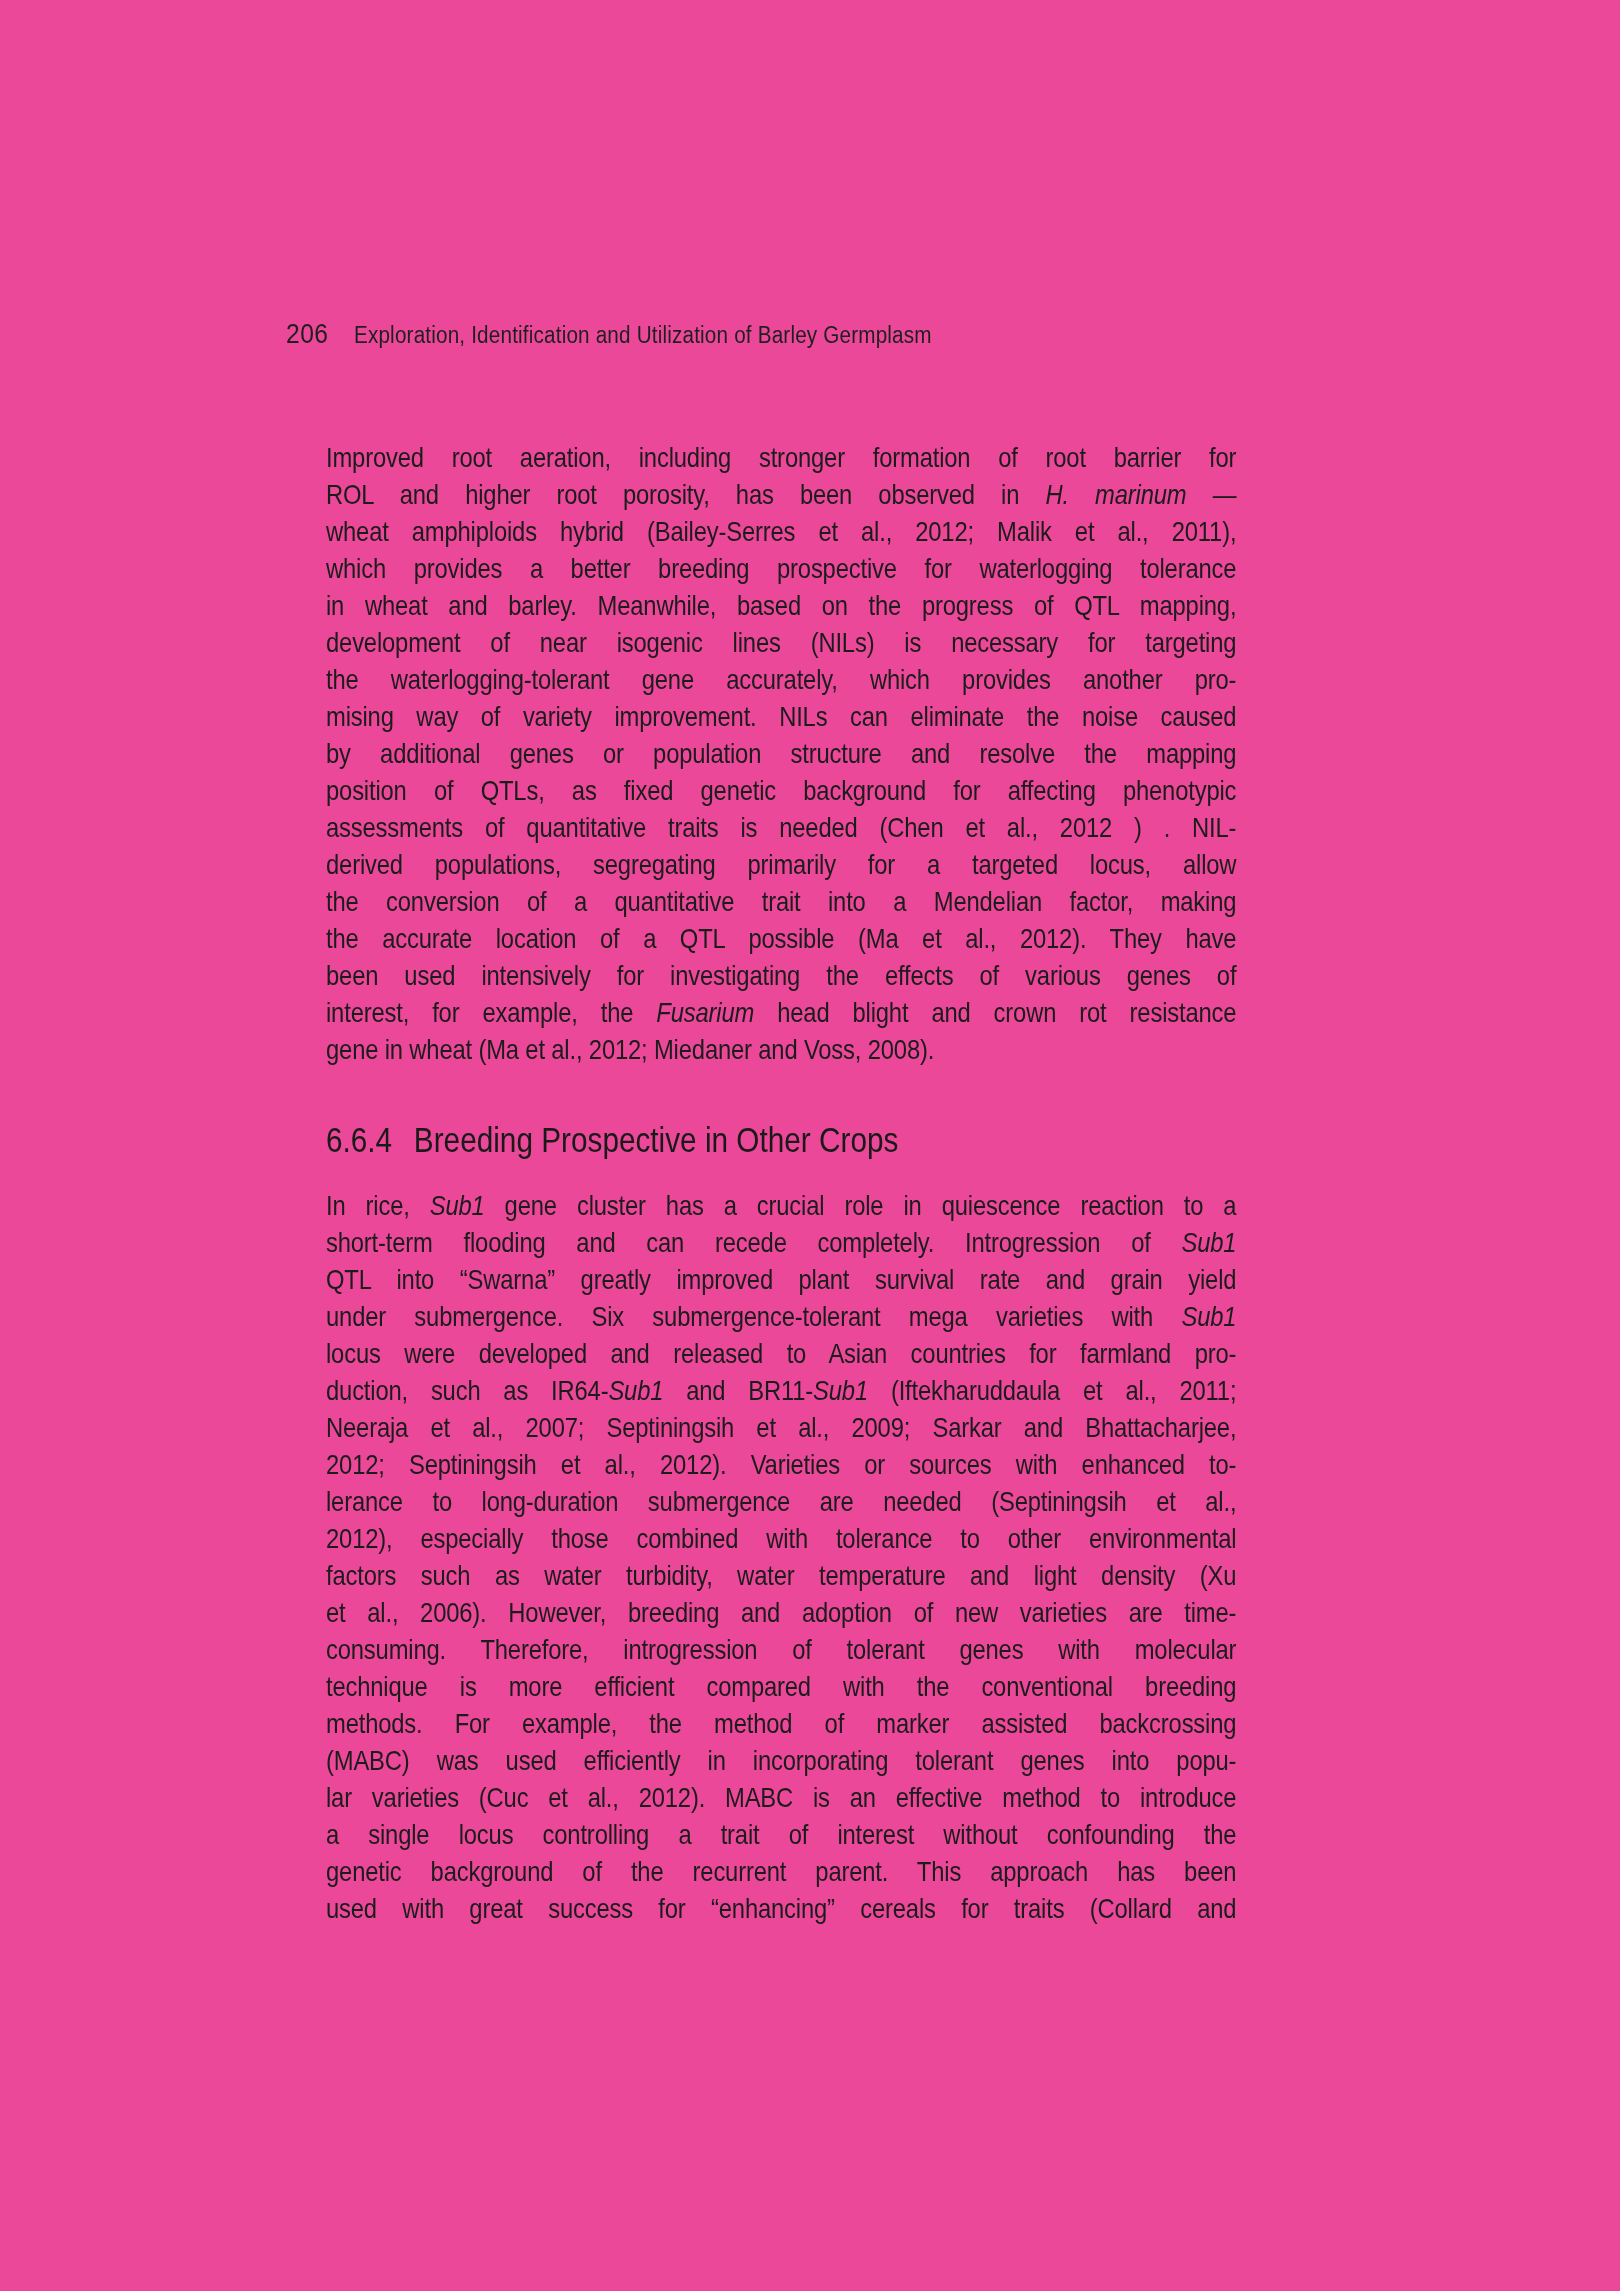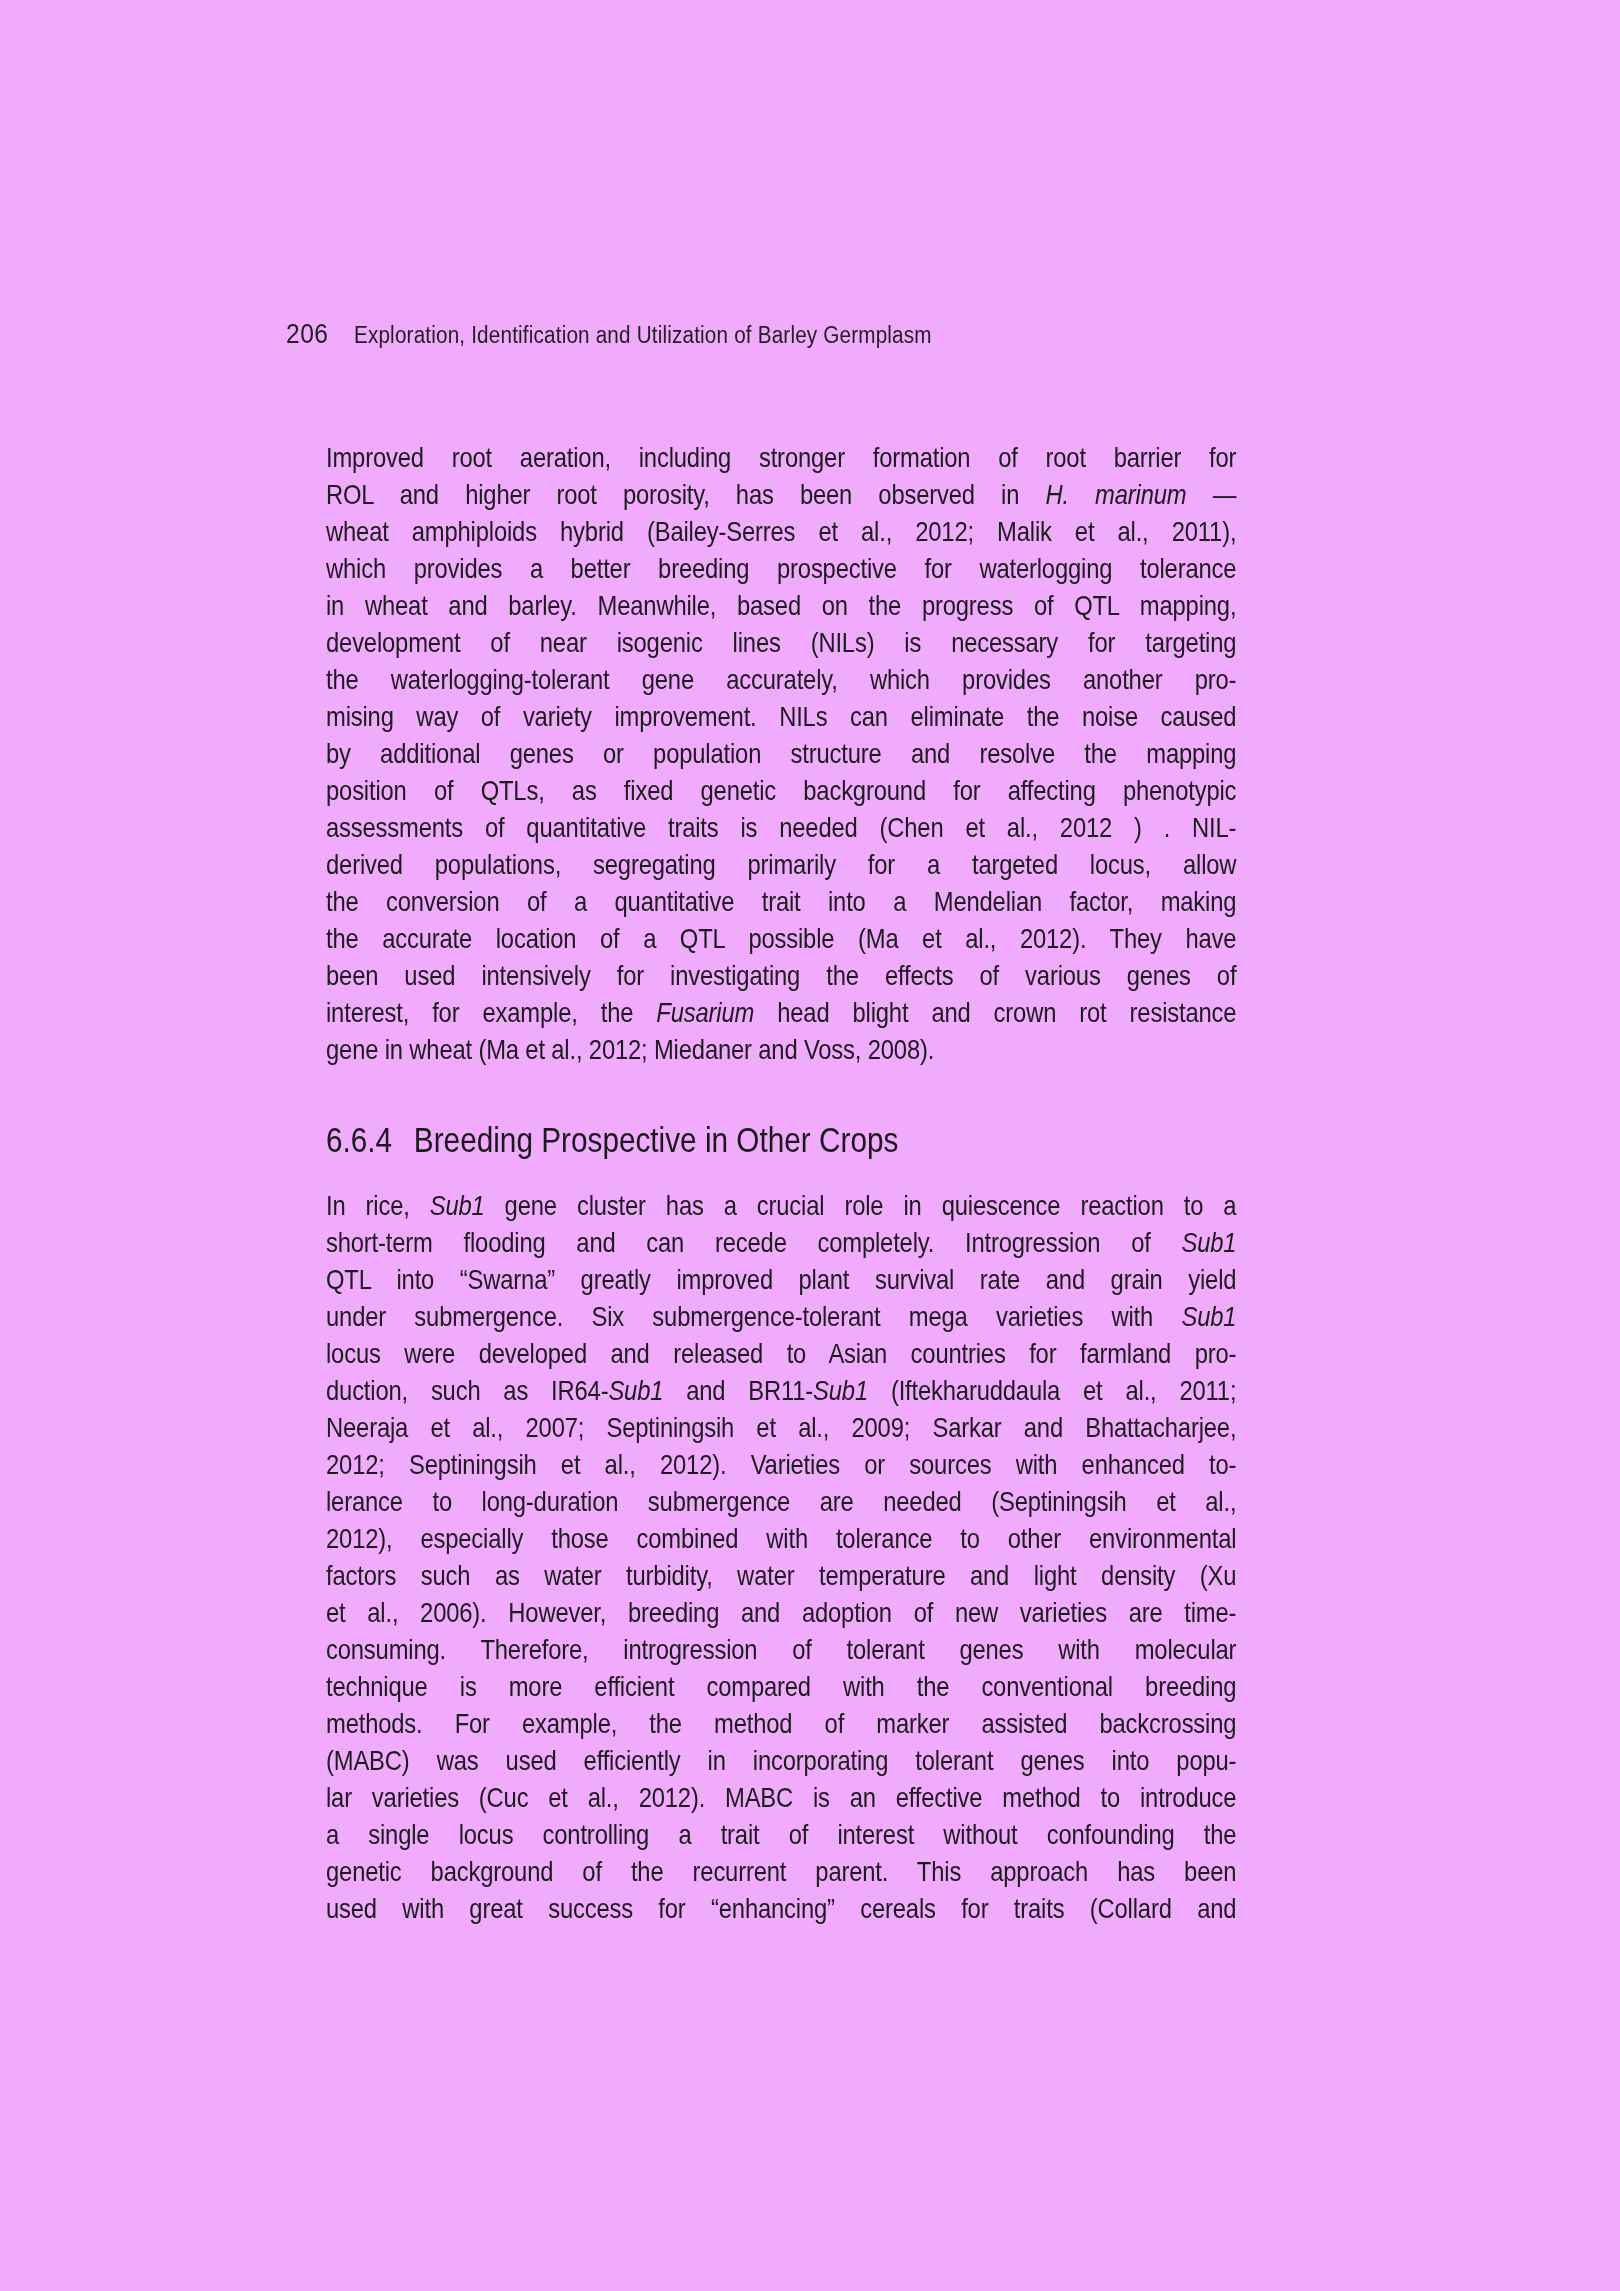--- a/index.html
+++ b/index.html
@@ -8,21 +8,21 @@
     width: 1620px;
     height: 2292px;
     background: #ffffff;
     overflow: hidden;
     font-family: "Liberation Sans", "DejaVu Sans", sans-serif;
   }
   .page {
     position: relative;
     width: 1620px;
     height: 2292px;
-    background: #f0abfc;
+    background: #ec4899;
     color: #1c1c1c;
   }
   
   .running-head {
     position: absolute;
     left: 286px;
     top: 318px;
     width: 843px;
     transform: scaleX(0.88);
     transform-origin: top left;

